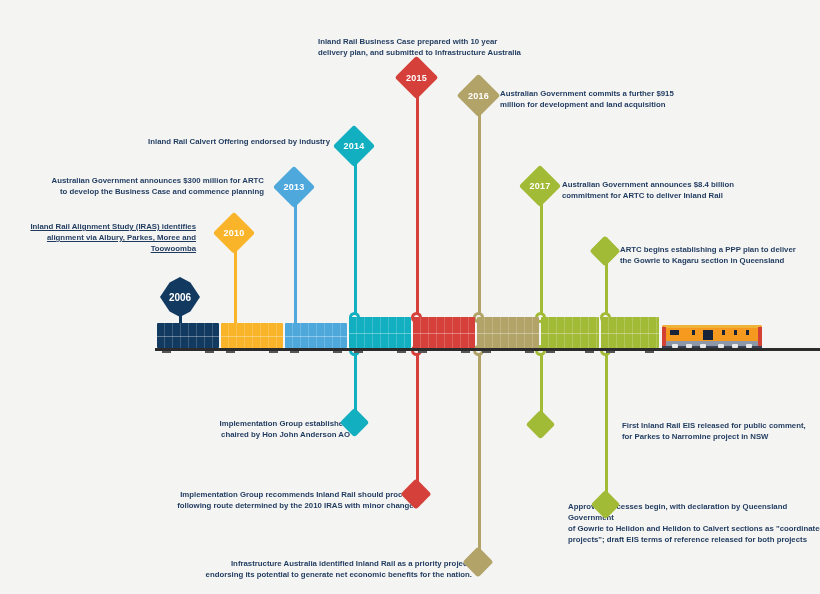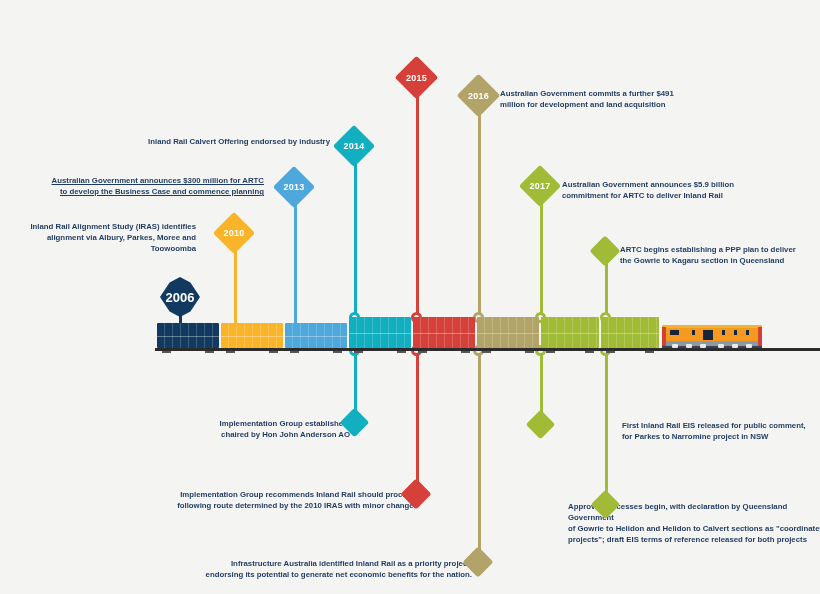--- a/index.html
+++ b/index.html
@@ -65,53 +65,55 @@
     color:#ffffff;font-size:9px;font-weight:bold;letter-spacing:.2px;
     white-space:nowrap;
   }
   
   .badge2006{
     position:absolute;left:160px;top:277px;width:40px;height:40px;
     background:#123a60;
     clip-path:polygon(50% 0%, 76% 14%, 100% 50%, 76% 86%, 50% 100%, 24% 86%, 0% 50%, 24% 14%);
     display:flex;align-items:center;justify-content:center;
   }
-  .badge2006 span{color:#fff;font-size:13px;font-weight:bold;}
+  .badge2006 span{color:#fff;font-size:10px;font-weight:bold;}
 
   
   .cap{
     position:absolute;
     font-size:7.8px;
     line-height:11px;
     color:#1f3a5f;
     font-weight:bold;
     white-space:pre-line;
   }
   .cap.right{text-align:right;}
   .cap.left{text-align:left;}
 </style>
 </head>
 <body>
 
 <div id="stage">
 
 
-  <div class="cap right" style="left:0px;top:221px;width:196px;">Inland Rail Alignment Study (IRAS) identifies
+  <div class="cap right" style="left:0px;top:221px;width:196px;text-decoration:underline;">Inland Rail Alignment Study (IRAS) identifies
 alignment via Albury, Parkes, Moree and Toowoomba</div>
 
-  <div class="cap right" style="left:32px;top:175px;width:232px;text-decoration:underline;">Australian Government announces $300 million for ARTC
+  <div class="cap right" style="left:32px;top:175px;width:232px;">Australian Government announces $300 million for ARTC
 to develop the Business Case and commence planning</div>
 
   <div class="cap right" style="left:100px;top:136px;width:230px;">Inland Rail Calvert Offering endorsed by industry</div>
 
-
-  <div class="cap left" style="left:500px;top:88px;width:240px;">Australian Government commits a further $491
+  <div class="cap left" style="left:318px;top:36px;width:250px;">Inland Rail Business Case prepared with 10 year
+delivery plan, and submitted to Infrastructure Australia</div>
+
+  <div class="cap left" style="left:500px;top:88px;width:240px;">Australian Government commits a further $915
 million for development and land acquisition</div>
 
-  <div class="cap left" style="left:562px;top:179px;width:240px;">Australian Government announces $5.9 billion
+  <div class="cap left" style="left:562px;top:179px;width:240px;">Australian Government announces $8.4 billion
 commitment for ARTC to deliver Inland Rail</div>
 
   <div class="cap left" style="left:620px;top:244px;width:230px;">ARTC begins establishing a PPP plan to deliver
 the Gowrie to Kagaru section in Queensland</div>
 
   <div class="cap right" style="left:150px;top:418px;width:200px;">Implementation Group established,
 chaired by Hon John Anderson AO</div>
 
   <div class="cap right" style="left:130px;top:489px;width:288px;">Implementation Group recommends Inland Rail should proceed,
 following route determined by the 2010 IRAS with minor changes</div>

